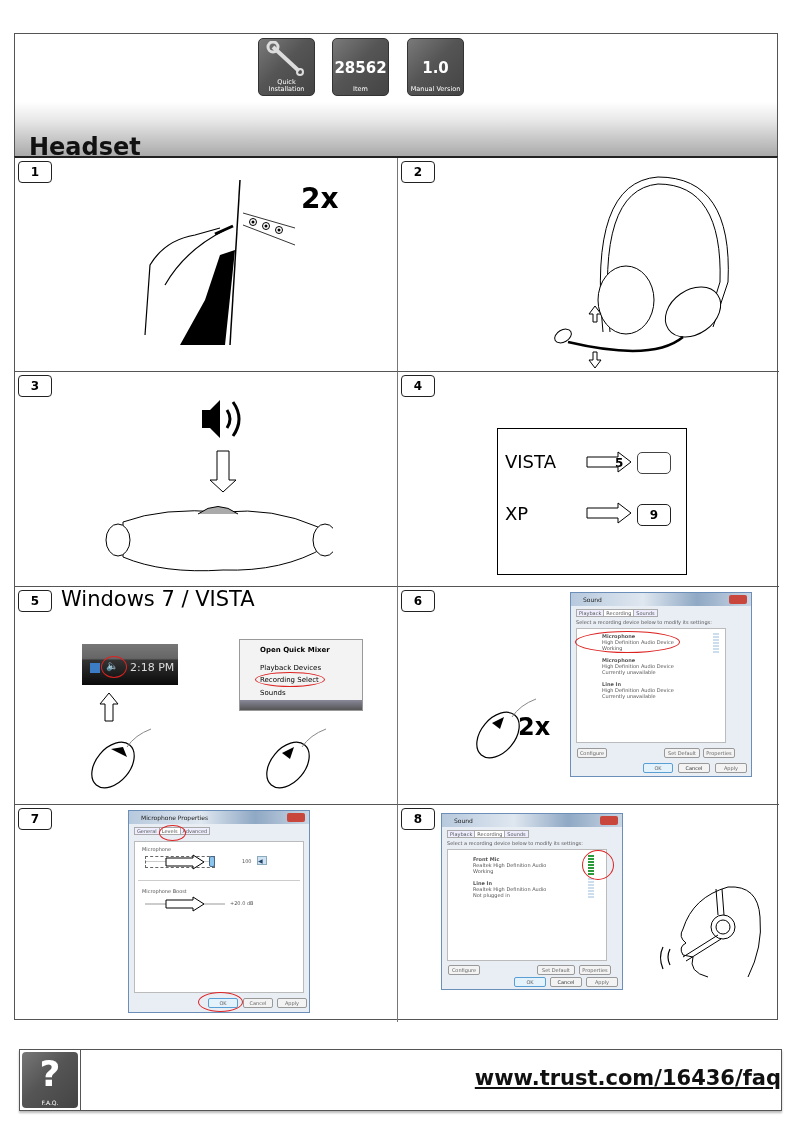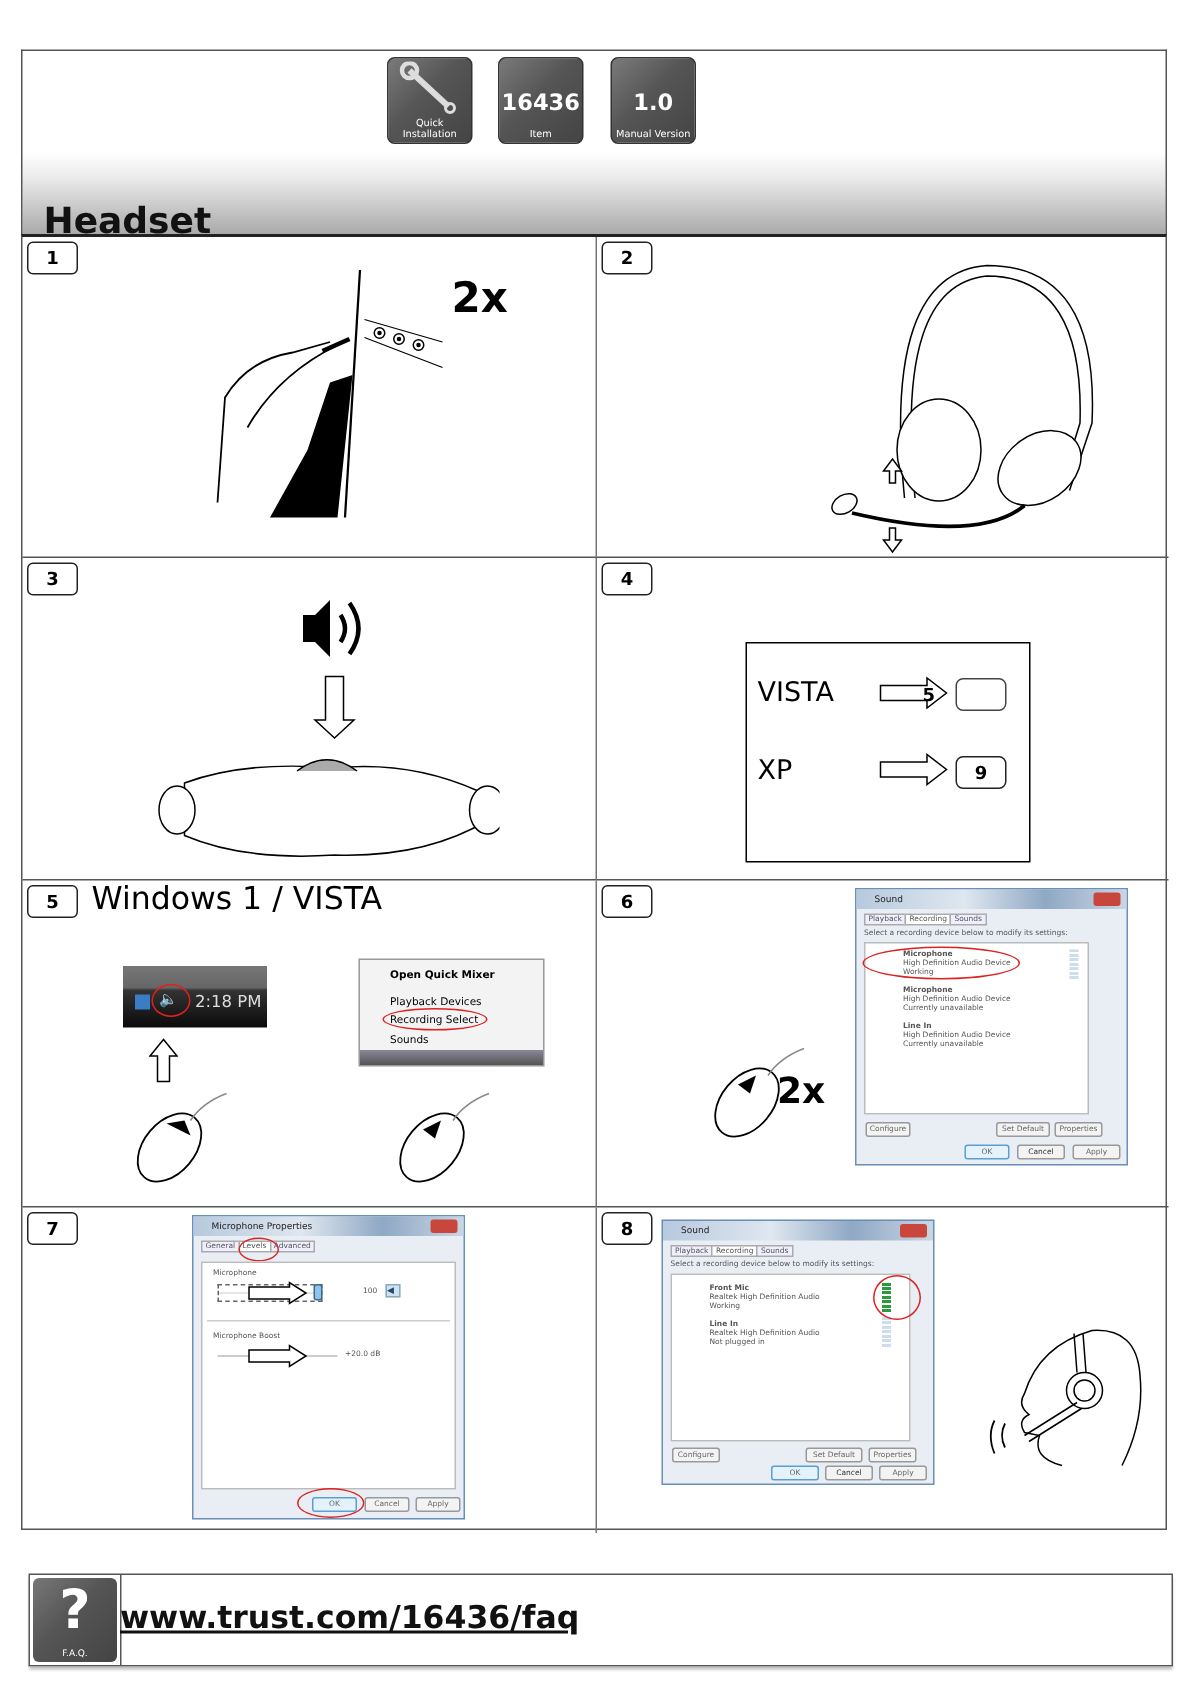--- a/index.html
+++ b/index.html
@@ -26,36 +26,36 @@
   .win { position: absolute; border: 1px solid #6b8fb8; background: #e9eef5; font-size: 5px; color: #555; }
   .win .tbar { height: 13px; background: linear-gradient(to right, #b7c9dd, #dfe7f0 40%, #8fa8c4 70%, #c9d6e4); font-size: 6px; padding-left: 12px; line-height: 13px; color: #222; position: relative; }
   .win .close { position: absolute; right: 4px; top: 2px; width: 18px; height: 9px; background: #c9463d; border-radius: 2px; }
   .win .inner { position: absolute; background: #fff; border: 1px solid #bbb; }
   .wbtn { position: absolute; height: 10px; border: 1px solid #999; background: #f3f3f3; font-size: 5px; text-align: center; line-height: 8px; border-radius: 2px; color: #666; }
   .tab { display: inline-block; border: 1px solid #aaa; padding: 0 2px; font-size: 5px; background: #eef; margin-right: -1px; }
   .red-oval { position: absolute; border: 1.5px solid #d22; border-radius: 50%; }
   .footer { position: absolute; left: 19px; top: 1049px; width: 763px; height: 62px; border: 1px solid #555; box-shadow: 0 2px 2px #bbb; }
   .faq-icon { position: absolute; left: 2px; top: 2px; width: 56px; height: 56px; background: linear-gradient(135deg, #777 0%, #555 45%, #444 100%); border-radius: 4px; color: #fff; text-align: center; }
   .faq-sep { position: absolute; left: 60px; top: 0; bottom: 0; border-left: 1px solid #555; }
-  .faq-link { position: absolute; left: 60px; right: 0; top: 16px; text-align: left; font-weight: bold; font-size: 21px; text-decoration: underline; color: #111; }
+  .faq-link { position: absolute; left: 60px; right: 0; top: 16px; text-align: right; font-weight: bold; font-size: 21px; text-decoration: underline; color: #111; padding-left: 28px; }
 </style>
 </head>
 <body>
 
 <div class="header">
   <div class="badge" style="left:243px;">
     <svg width="40" height="36" viewBox="0 0 40 36" style="position:absolute;left:6px;top:2px;">
       <line x1="8" y1="6" x2="34" y2="30" stroke="#ddd" stroke-width="4"></line>
       <circle cx="8" cy="6" r="5" fill="none" stroke="#ddd" stroke-width="3"></circle>
       <circle cx="35" cy="31" r="3" fill="none" stroke="#ddd" stroke-width="2"></circle>
     </svg>
     <span class="small">Quick Installation</span>
   </div>
   <div class="badge" style="left:317px;">
-    <span class="big">16436</span>
+    <span class="big">28562</span>
     <span class="small">Item</span>
   </div>
   <div class="badge" style="left:392px;">
     <span class="big">1.0</span>
     <span class="small">Manual Version</span>
   </div>
   <div class="title">Headset</div>
 </div>
 
 <div class="grid">
@@ -123,21 +123,21 @@
       <span class="os-label" style="top:74px;">XP</span>
       <svg class="arrow-r" style="left:88px;top:73px;" viewBox="0 0 46 22">
           <path d="M1 6 L32 6 L32 1 L45 11 L32 21 L32 16 L1 16 Z" fill="#fff" stroke="#000"></path>
         </svg>
       <div class="mini-step" style="left:139px;top:75px;">9</div>
     </div>
   </div>
 
   <div class="cell" style="left:0;top:429px;width:383px;height:218px;">
     <div class="step">5</div>
-    <div class="step-title">Windows 1 / VISTA</div>
+    <div class="step-title">Windows 7 / VISTA</div>
     <div style="position:absolute;left:67px;top:57px;width:96px;height:41px;background:linear-gradient(to bottom,#777 0%,#666 35%,#333 40%,#0a0a0a 100%);">
       <span style="position:absolute;left:8px;top:19px;width:10px;height:10px;background:#3b7cc4;"></span>
       <span style="position:absolute;left:24px;top:16px;color:#eee;font-size:10px;">🔈</span>
       <div class="red-oval" style="left:19px;top:12px;width:26px;height:22px;"></div>
       <span style="position:absolute;left:48px;top:17px;color:#ddd;font-size:11px;">2:18 PM</span>
     </div>
     <svg width="20" height="30" viewBox="0 0 20 30" style="position:absolute;left:84px;top:105px;">
       <path d="M6 29 L14 29 L14 12 L19 12 L10 1 L1 12 L6 12 Z" fill="#fff" stroke="#000"></path>
     </svg>
     <svg width="70" height="65" viewBox="0 0 70 65" style="position:absolute;left:70px;top:140px;">

